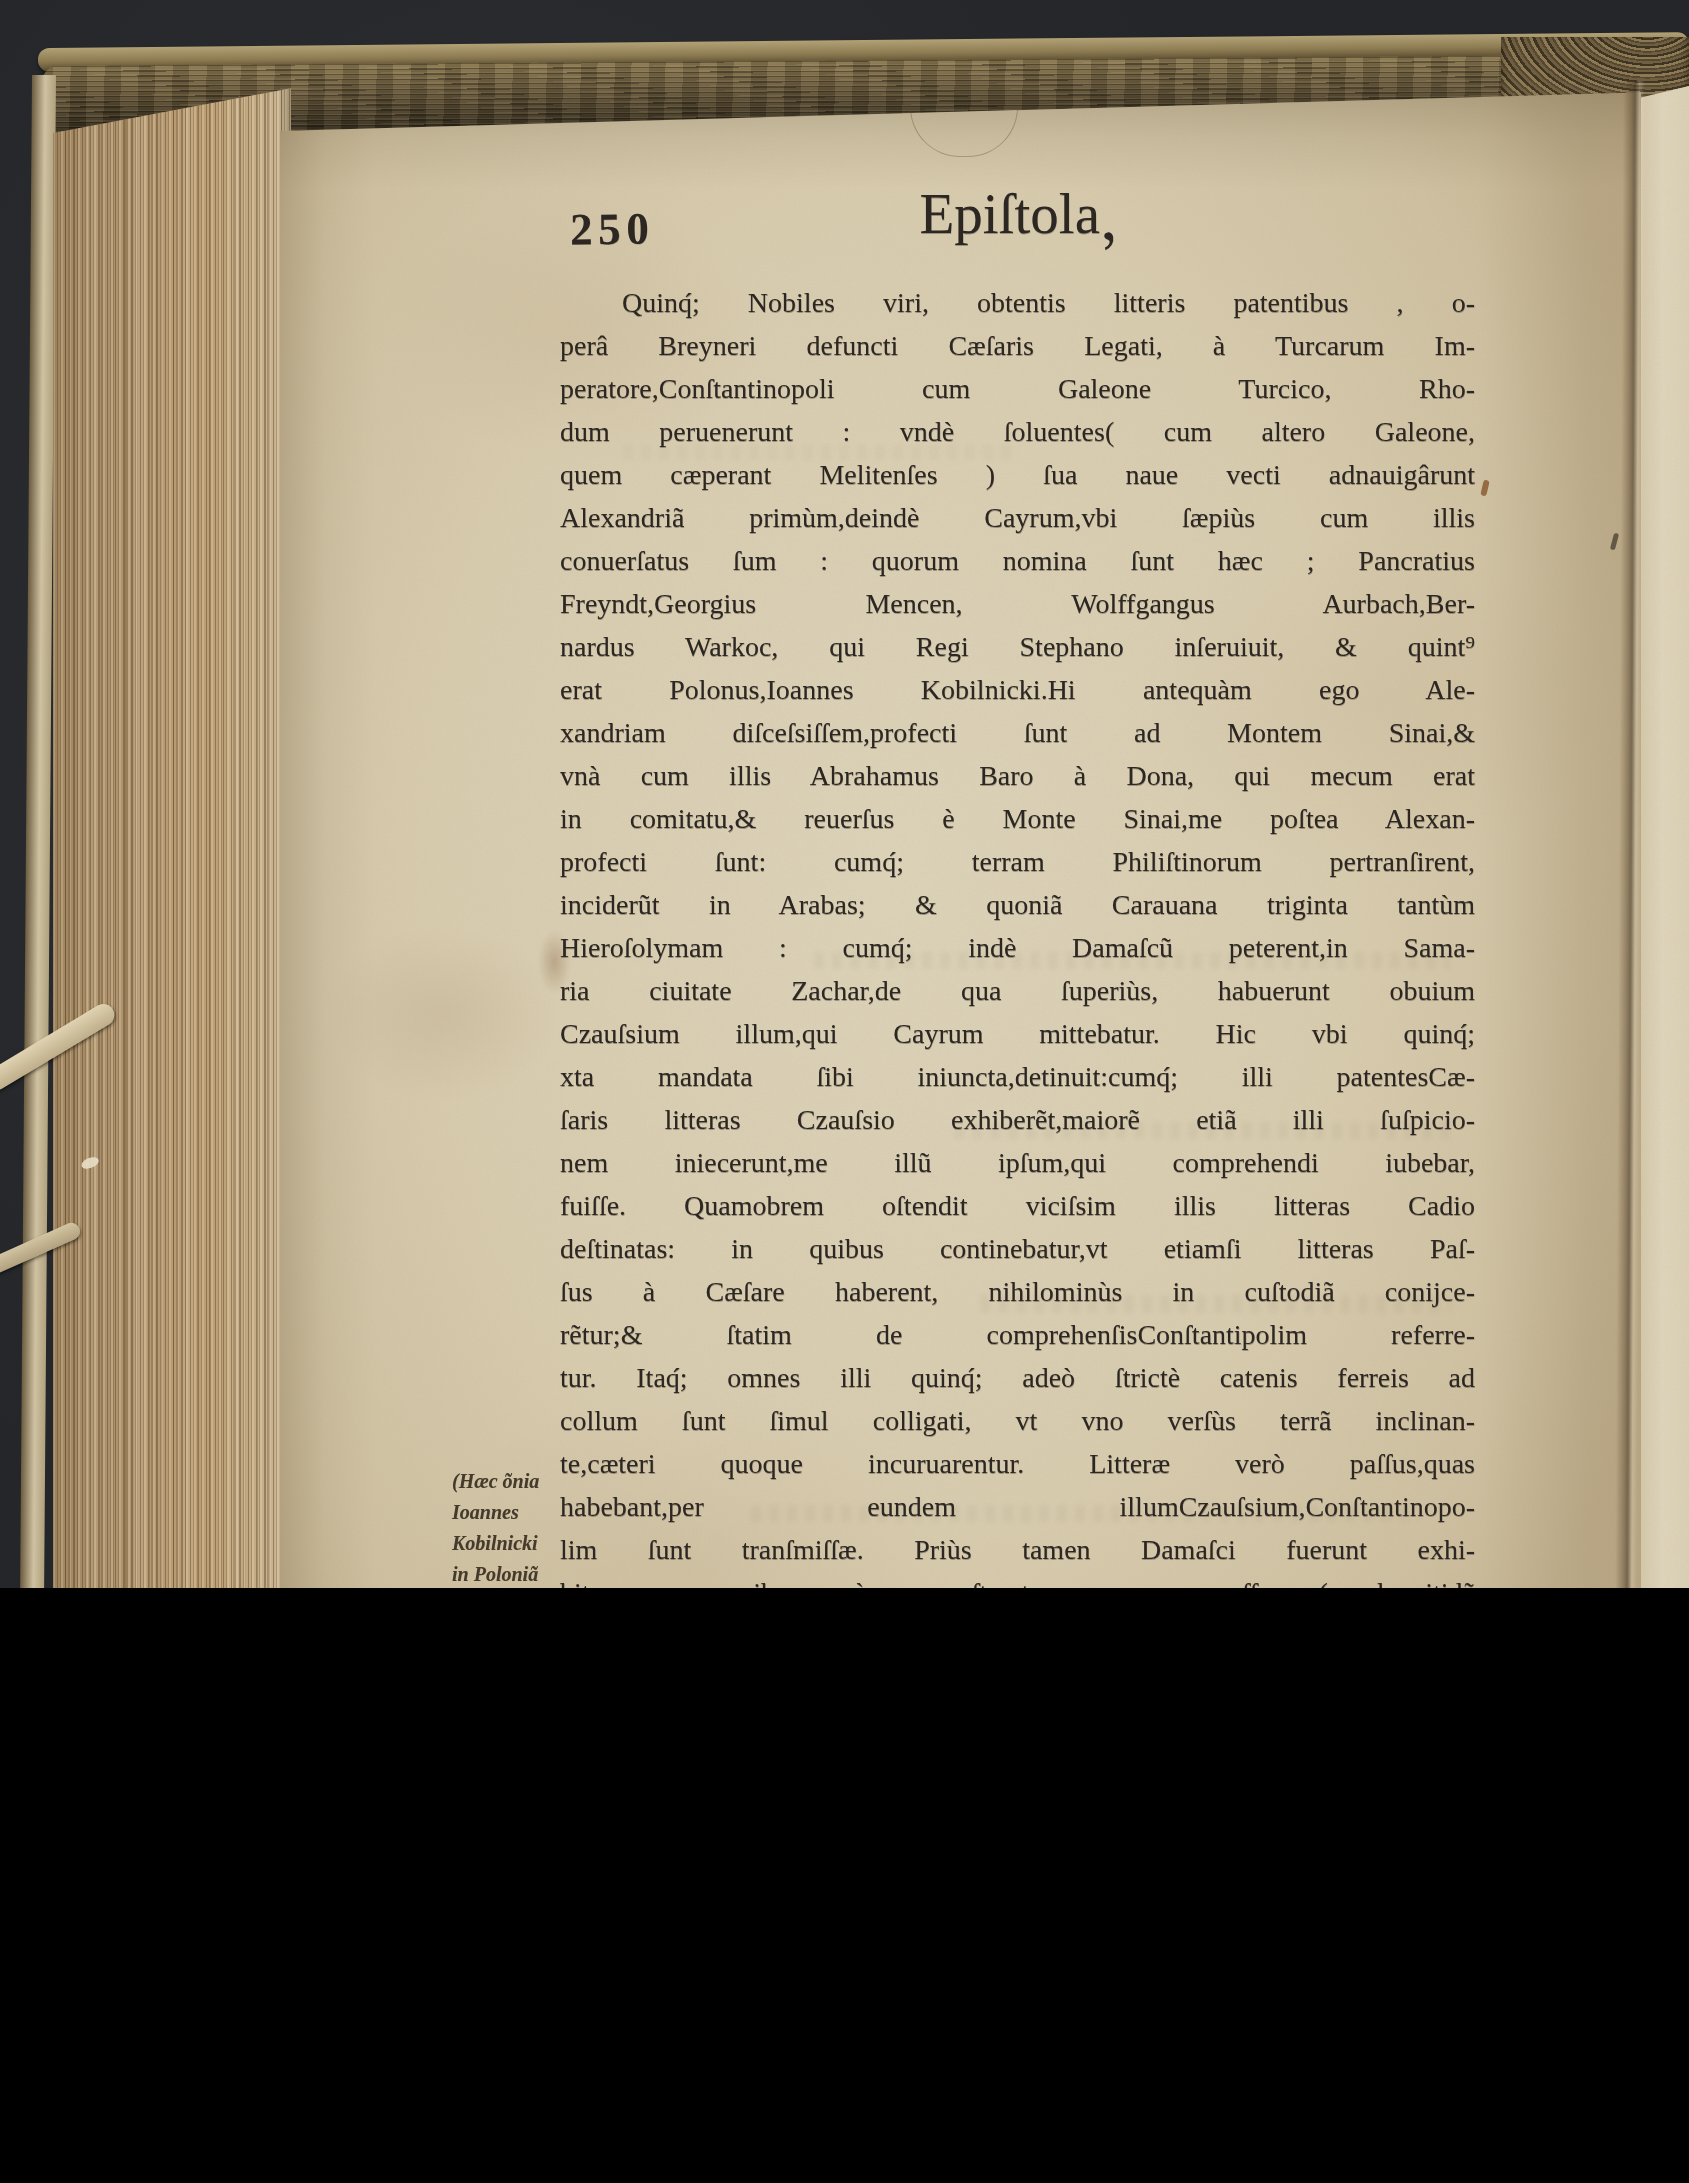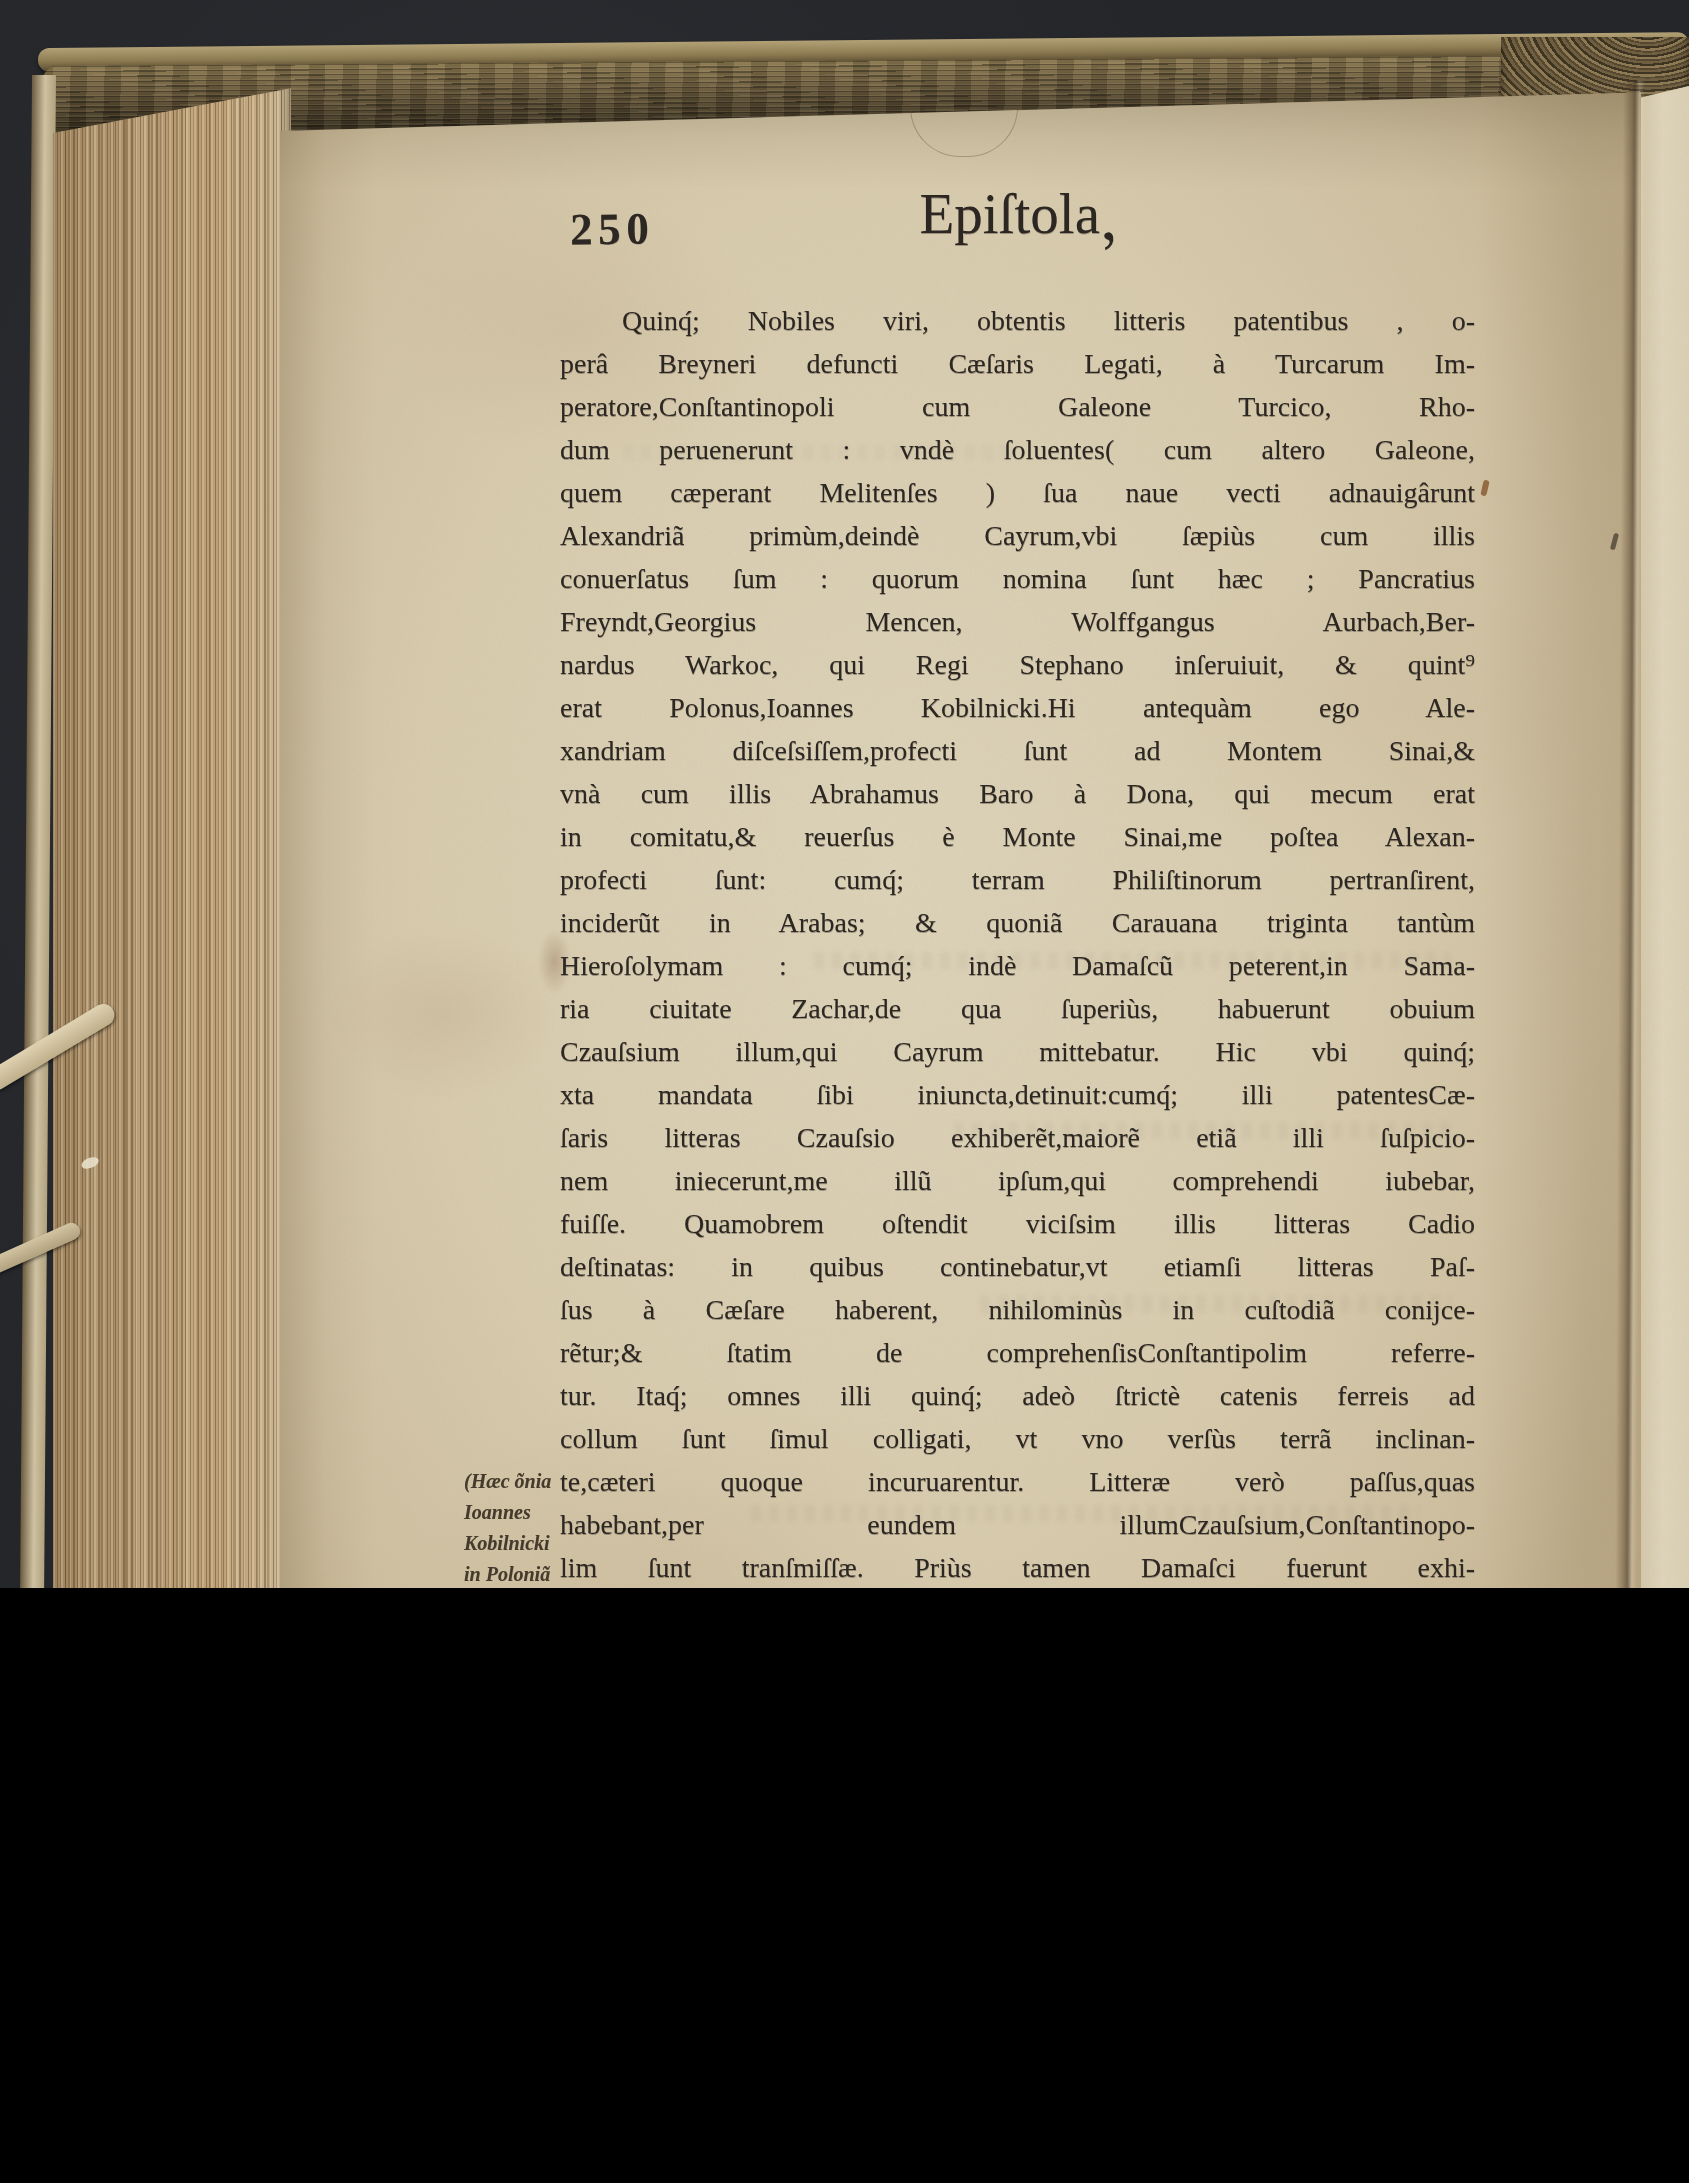--- a/index.html
+++ b/index.html
@@ -120,30 +120,30 @@
   .page-number{
     position:absolute;left:570px;top:207px;font-size:45px;line-height:45px;
     letter-spacing:5.7px;font-weight:700;transform:rotate(-.6deg);
   }
   .header{
     position:absolute;left:795px;top:179px;width:445px;text-align:center;
     font-size:57px;line-height:64px;font-weight:500;white-space:nowrap;
   }
   .header .swash{display:inline-block;font-size:66px;margin-left:-6.4px;transform:translateY(6.4px) rotate(-10deg);}
   .body-text{
-    position:absolute;left:560px;top:299px;width:915px;
+    position:absolute;left:560px;top:281px;width:915px;
     font-size:28px;font-weight:500;
   }
   .body-text .line{
     height:43px;line-height:43px;white-space:nowrap;
     text-align:justify;text-align-last:justify;
   }
   .body-text .line.indent{padding-left:62px;}
   .margin-note{
-    position:absolute;left:464px;top:1466px;width:125px;
+    position:absolute;left:452px;top:1466px;width:125px;
     font-size:20px;font-style:italic;font-weight:600;color:var(--note-ink);
     text-shadow:0.3px 0.4px 0 rgba(60,48,32,.3);
   }
   .margin-note .note-line{height:31px;line-height:31px;white-space:nowrap;}
   .catchword{
     position:absolute;left:1247px;top:1719px;width:191px;text-align:right;
     font-size:20px;line-height:43px;font-weight:500;white-space:nowrap;
   }
   .ghost-sig{
     position:absolute;left:924px;top:1741px;font-size:29px;color:#55503f;

